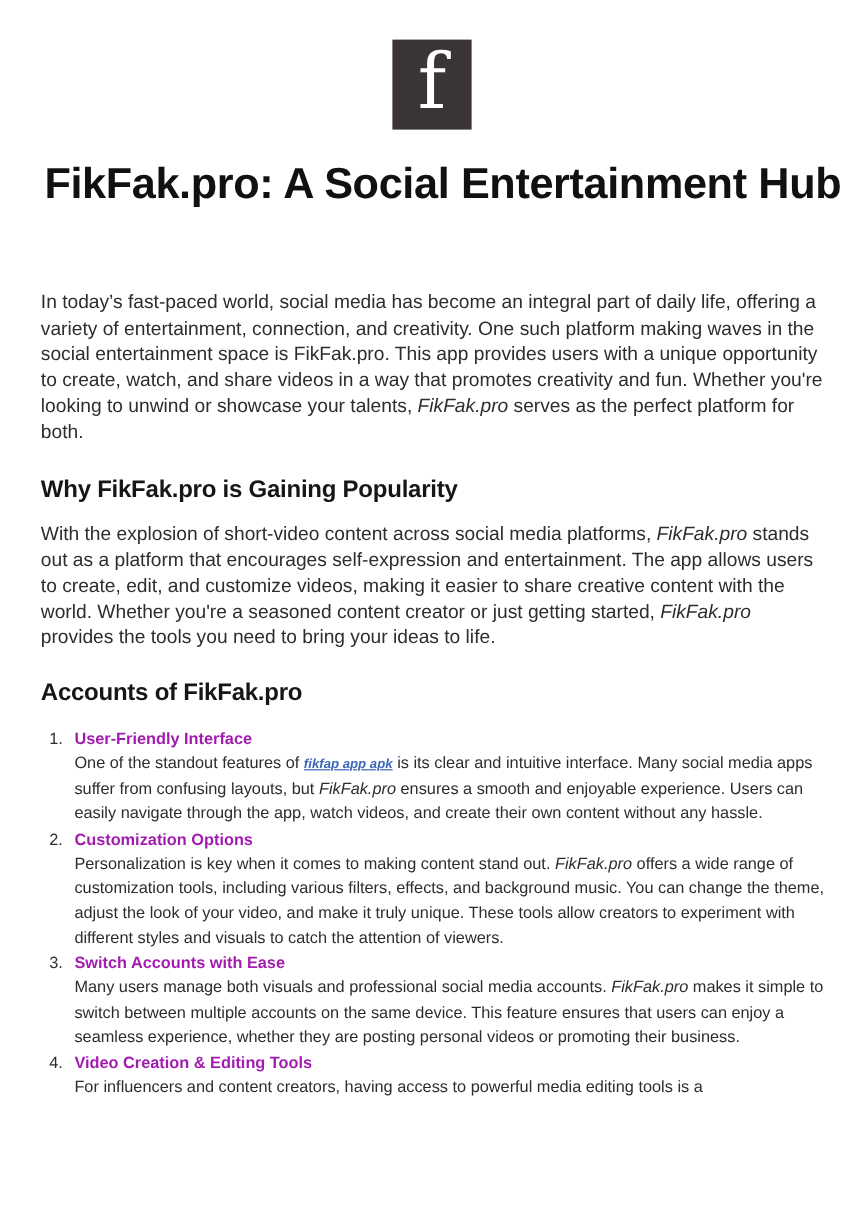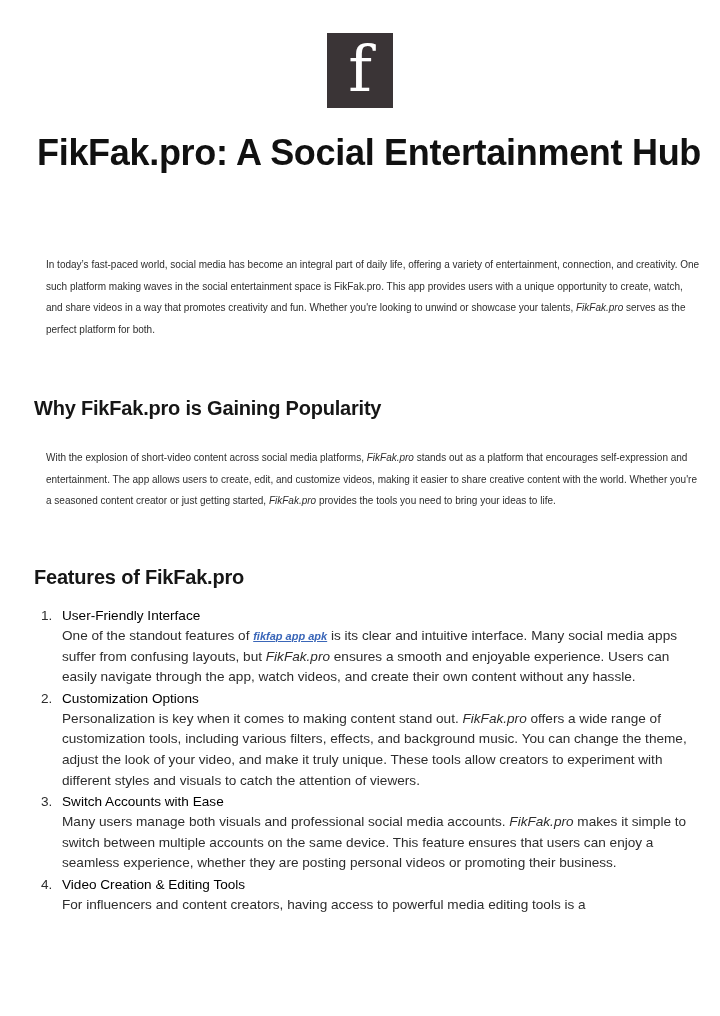--- a/index.html
+++ b/index.html
@@ -49,22 +49,22 @@
       font-size: 36px;
       line-height: 52px;
       color: #111111;
       letter-spacing: -0.3px;
       text-align: center;
     }
     .para {
       position: absolute;
       left: 34px;
       width: 655px;
-      margin: 12px;
-      font-size: 10px;
+      margin: 0;
+      font-size: 16px;
       line-height: 21.6px;
       color: #2d2d2d;
     }
     .para em, .item-body em {
       font-style: italic;
     }
     .h2 {
       position: absolute;
       left: 34px;
       margin: 0;
@@ -90,24 +90,24 @@
     .item-num {
       position: absolute;
       left: 7px;
       top: 0;
       font-size: 13.6px;
       line-height: 21px;
       color: #2d2d2d;
     }
     .item-title {
       display: block;
-      font-weight: 400;
+      font-weight: 700;
       font-size: 13.6px;
       line-height: 21px;
-      color: #000000;
+      color: #a21caf;
     }
     .item-body {
       display: block;
       font-size: 13.6px;
       line-height: 20.6px;
       color: #2d2d2d;
     }
     .link {
       color: #3a66b8;
       text-decoration: underline;
@@ -127,21 +127,21 @@
   </div>
 
   <h1 class="title">FikFak.pro: A Social Entertainment Hub</h1>
 
   <p class="para" style="top:242px;"><span>In today’s fast-paced world, social media has become an integral part of daily life, offering a variety of entertainment, connection, and creativity. One such platform making waves in the social entertainment space is FikFak.pro. This app provides users with a unique opportunity to create, watch, and share videos in a way that promotes creativity and fun. Whether you're looking to unwind or showcase your talents, </span><em>FikFak.pro</em><span> serves as the perfect platform for both.</span></p>
 
   <h2 class="h2" style="top:395px;text-align:center;">Why FikFak.pro is Gaining Popularity</h2>
 
   <p class="para" style="top:435px;"><span>With the explosion of short-video content across social media platforms, </span><em>FikFak.pro</em><span> stands out as a platform that encourages self-expression and entertainment. The app allows users to create, edit, and customize videos, making it easier to share creative content with the world. Whether you're a seasoned content creator or just getting started, </span><em>FikFak.pro</em><span> provides the tools you need to bring your ideas to life.</span></p>
 
-  <h2 class="h2" style="top:564px;">Features of FikFak.pro</h2>
+  <h2 class="h2" style="top:564px;">Accounts of FikFak.pro</h2>
 
   <ol class="list">
     <li class="list-item">
       <span class="item-num">1.</span>
       <span class="item-title">User-Friendly Interface</span>
       <span class="item-body"><span>One of the standout features of </span><a class="link">fikfap app apk</a><span> is its clear and intuitive interface. Many social media apps suffer from confusing layouts, but </span><em>FikFak.pro</em><span> ensures a smooth and enjoyable experience. Users can easily navigate through the app, watch videos, and create their own content without any hassle.</span></span>
     </li>
     <li class="list-item">
       <span class="item-num">2.</span>
       <span class="item-title">Customization Options</span>

